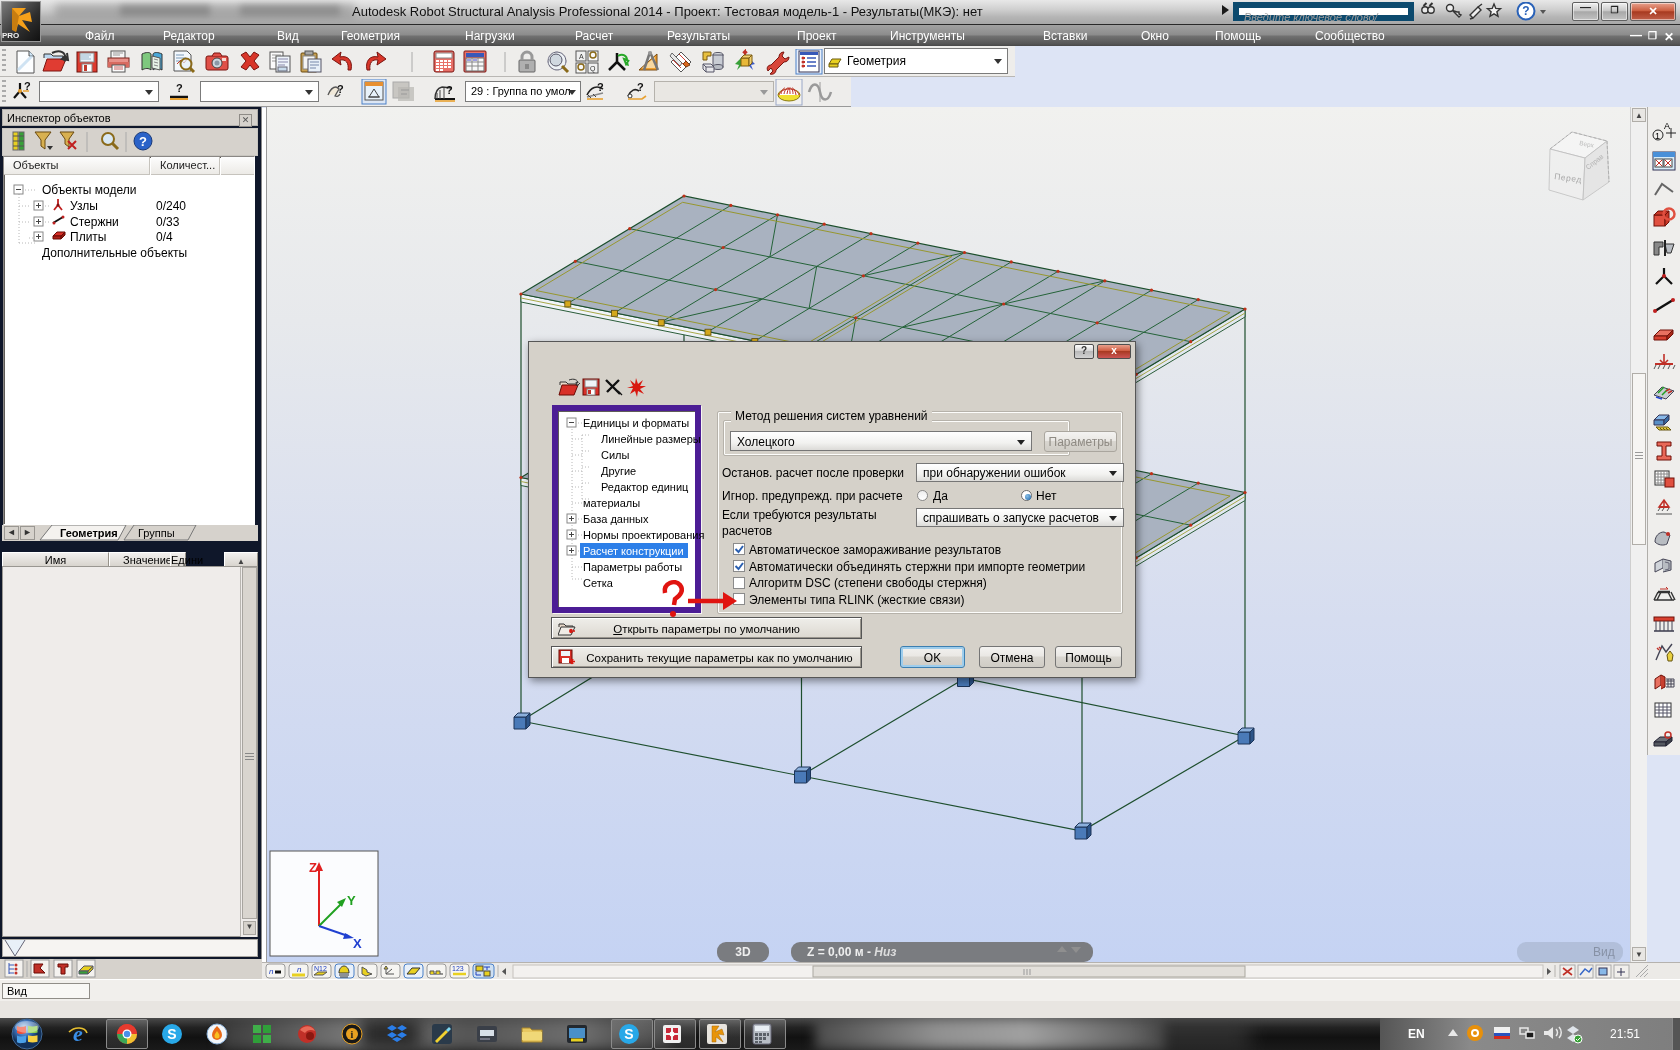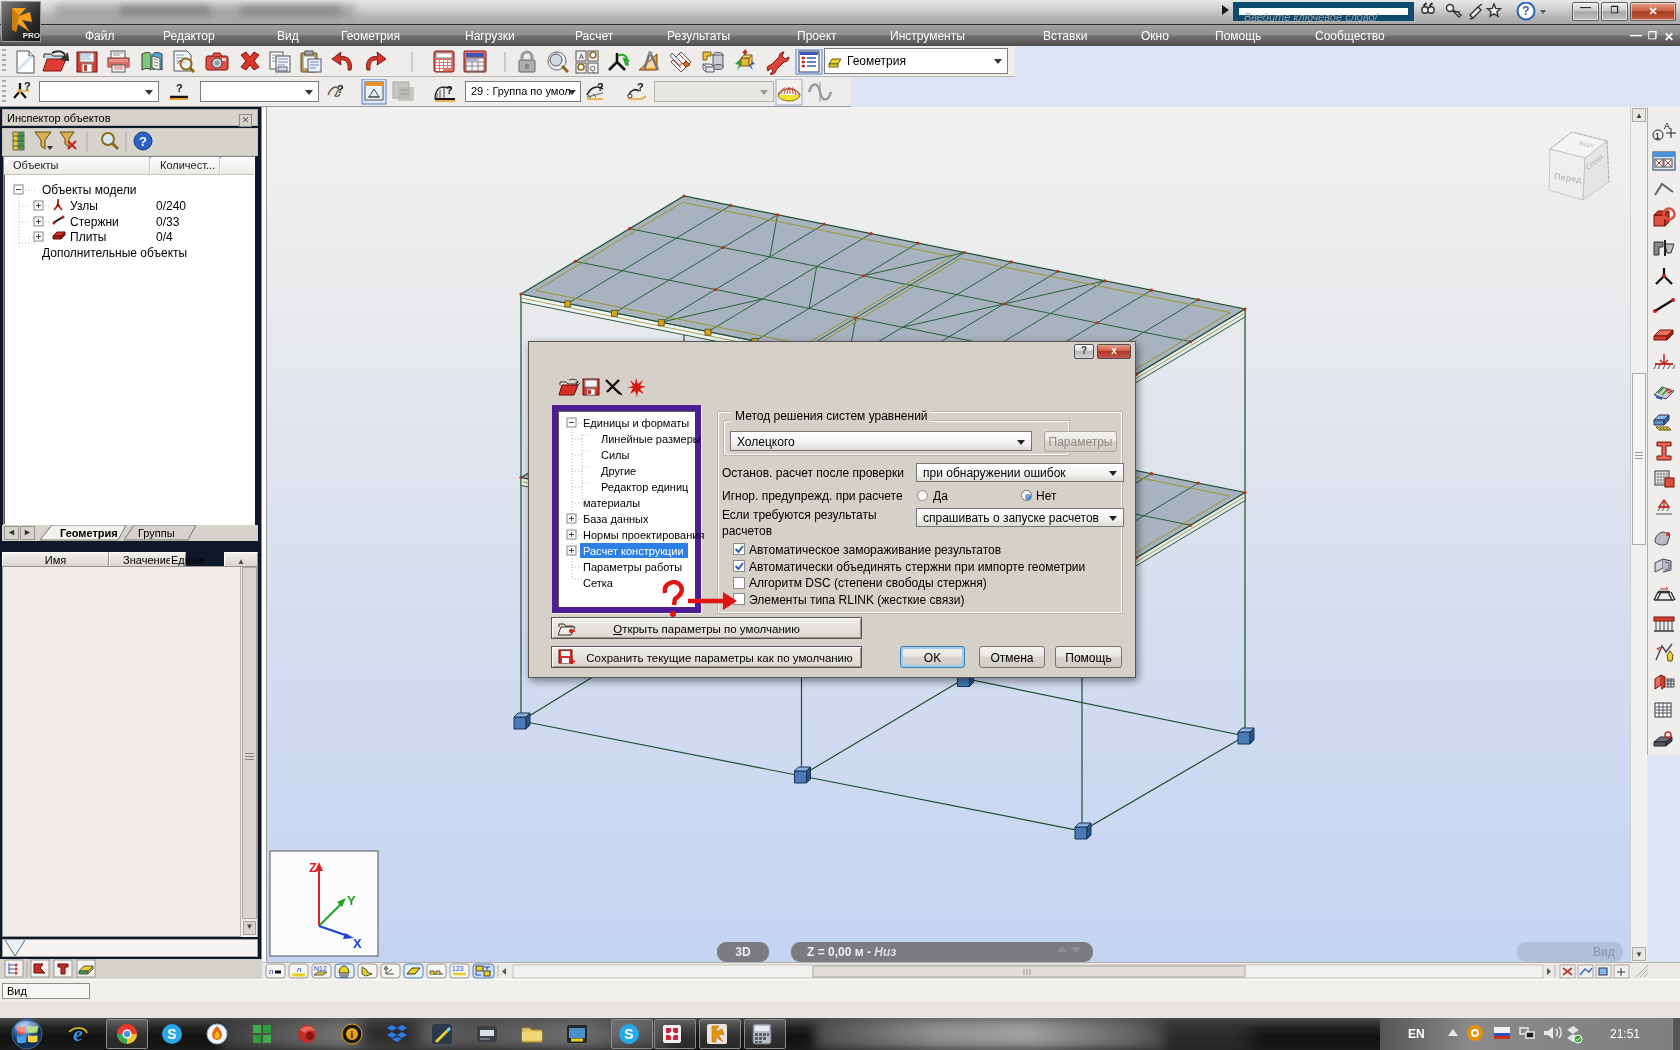--- a/index.html
+++ b/index.html
@@ -1,21 +1,21 @@
 <!DOCTYPE html>
 <html><head><meta charset="utf-8">
 <style>
 *{margin:0;padding:0;box-sizing:border-box}
 html,body{width:1680px;height:1050px;overflow:hidden;font-family:"Liberation Sans",sans-serif;}
 #screen{position:relative;width:1680px;height:1050px;background:#fff;overflow:hidden}
 .abs{position:absolute}
 
 #titlebar{left:0;top:0;width:1680px;height:24px;background:linear-gradient(#e8e8e8 0%,#cfcfcf 40%,#b5b5b5 70%,#a8a8a8 100%);}
 #appicon{left:1px;top:1px;width:40px;height:41px;background:linear-gradient(135deg,#7c7c7c,#2e2e2e 60%,#111);border:1px solid #999;z-index:30}
-#appicon .pro{position:absolute;left:0;right:0;bottom:1px;text-align:right;font-size:8px;color:#eee;font-weight:bold}
+#appicon .pro{position:absolute;left:0;right:0;bottom:1px;text-align:left;font-size:8px;color:#eee;font-weight:bold}
 
 .winbtn{top:2px;height:19px;border:1px solid #606060;border-radius:2px;background:linear-gradient(#f2f2f2,#c8c8c8 45%,#a8a8a8 52%,#c2c2c2);box-shadow:inset 0 0 0 1px rgba(255,255,255,.5)}
 #btnclose{background:linear-gradient(#e8a28e,#cc5f41 45%,#a83a20 52%,#c0604a);}
 .winbtn span{position:absolute;left:0;right:0;top:2px;text-align:center;font-size:11px;color:#222;font-weight:bold}
 #btnclose span{color:#fff}
 
 #srch{left:1233px;top:2px;width:181px;height:19px;background:#fff;border:6px solid #0c4a6e}
 #srch i{position:absolute;left:5px;top:3px;font-size:11px;color:#9a9a9a;font-style:italic}
 
 #menubar{left:0;top:24px;width:1680px;height:22px;background:linear-gradient(#a2a2a2,#8d8d8d 45%,#6f6f6f 55%,#565656 90%,#474747);border-top:1px solid #2a2a2a;}
@@ -73,20 +73,21 @@
 .btn{position:absolute;background:linear-gradient(#f4f3f1,#eae8e4 45%,#d9d6d0 50%,#cfccc5);border:1px solid #757575;border-radius:3px;font-size:12px;color:#000;text-align:center}
 svg{position:absolute;left:0;top:0}
 </style></head>
 <body>
 <div id="screen">
   <div class="abs" id="titlebar">
     <div class="abs" style="left:55px;top:4px;width:300px;height:14px;background:#8a8a8a;filter:blur(4px);opacity:.55"></div>
     <div class="abs" style="left:120px;top:5px;width:90px;height:11px;background:#6f6f6f;filter:blur(3px);opacity:.5"></div>
     <div class="abs" style="left:240px;top:5px;width:100px;height:11px;background:#757575;filter:blur(3px);opacity:.5"></div>
   </div>
+  <div class="abs ttext" style="left:352px;top:4px;font-size:13px;color:#111">Autodesk Robot Structural Analysis Professional 2014 - Проект: Тестовая модель-1 - Результаты(МКЭ): нет</div>
 
   <div class="abs" style="left:1222px;top:5px;width:0;height:0;border:5px solid transparent;border-left:7px solid #1a1a1a"></div>
   <div class="abs" id="srch">
       <i>Введите ключевое слово/фразу</i>
     </div>
   <svg class="abs" style="left:1418px;top:2px" width="140" height="20" viewBox="0 0 140 20">
     <g stroke="#333" fill="none" stroke-width="1.4">
       <circle cx="7" cy="8" r="3.2" fill="#e8e8e8"></circle>
         <circle cx="13" cy="8" r="3.2" fill="#e8e8e8"></circle>
         <path d="M5.5 4l3-3M11.5 4l3-3" stroke-width="2"></path>

